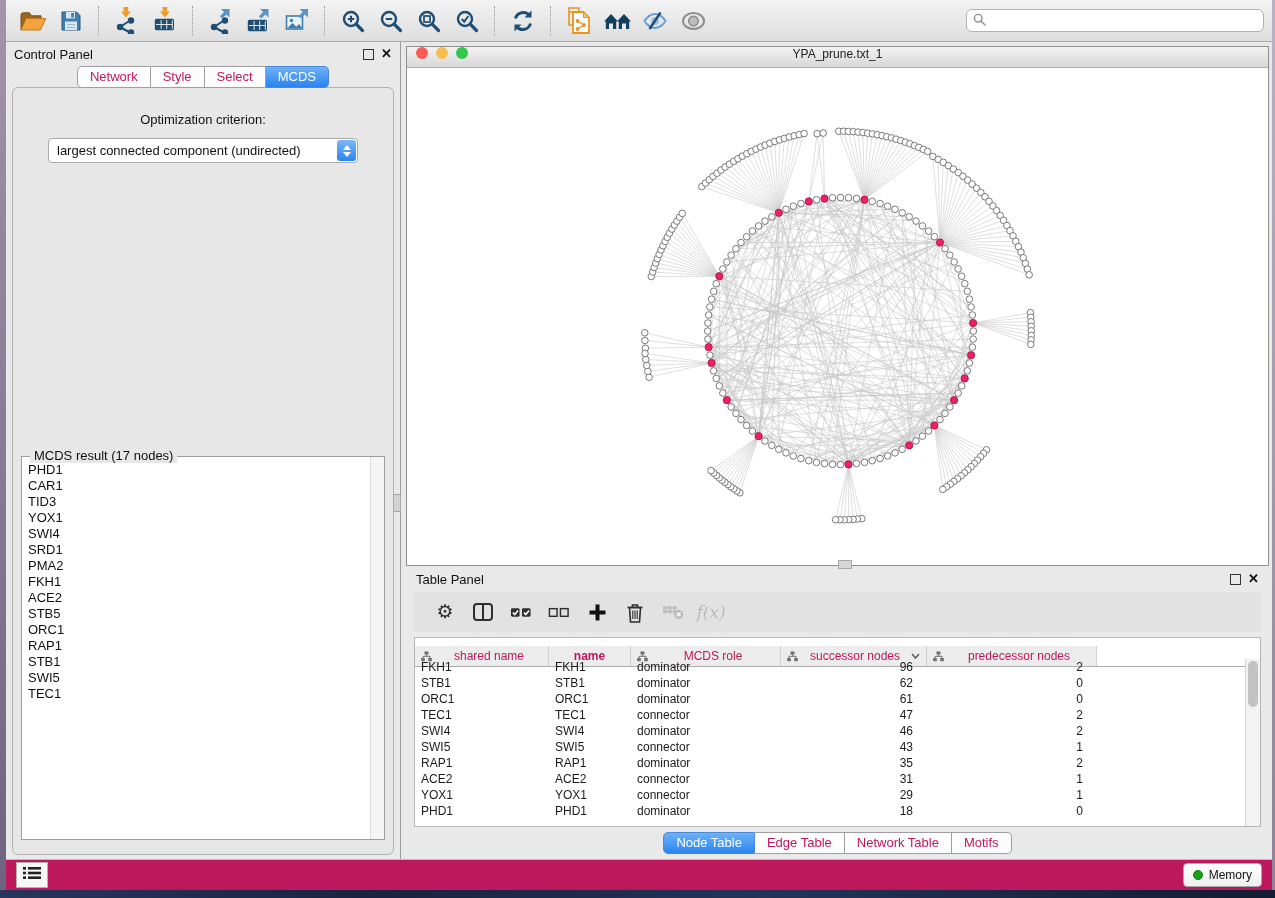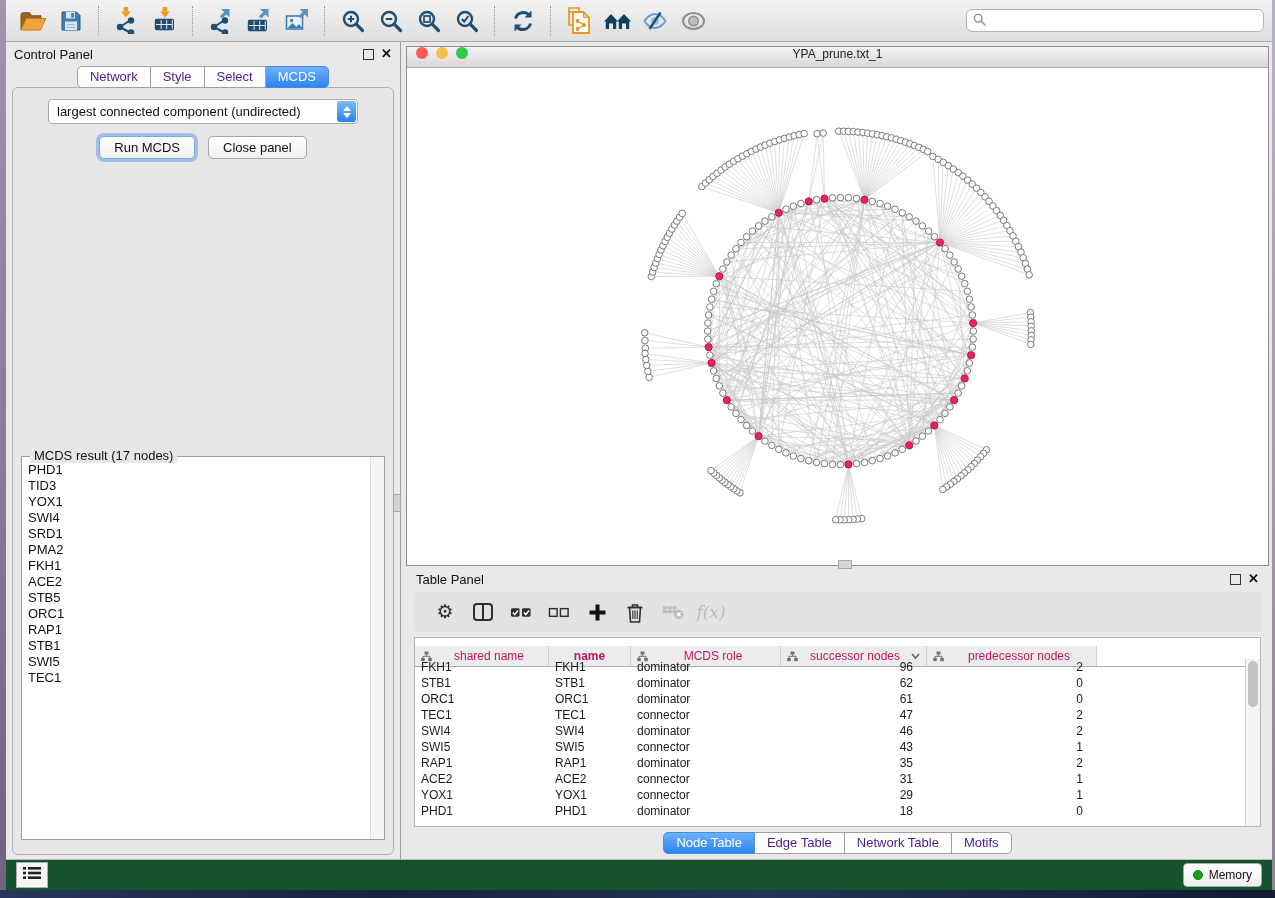--- a/index.html
+++ b/index.html
@@ -37,21 +37,21 @@
   .control-panel{width:394px;flex:0 0 394px;border-right:1px solid #9a9a9a;
     display:flex;flex-direction:column;position:relative;background:#e9e9e9;}
   .panel-header{height:24px;display:flex;align-items:center;padding:0 8px;
     font-size:13px;color:#111;}
   .win-btns{margin-left:auto;display:flex;align-items:center;gap:7px;}
   .float-btn{width:9px;height:9px;border:1.5px solid #333;cursor:pointer;}
   .close-btn{font-size:13px;font-weight:bold;color:#111;line-height:12px;cursor:pointer;}
   .cp-tabs{display:flex;justify-content:center;position:relative;z-index:2;
     margin-bottom:-1px;}
   .seg-tab{background:#fdfdfd;border:1px solid #9f9f9f;border-left:none;
-    padding:2px 12px;font-size:13px;line-height:16px;color:#4c1d95;cursor:pointer;}
+    padding:2px 12px;font-size:13px;line-height:16px;color:#be185d;cursor:pointer;}
   .seg-tab:first-child{border-left:1px solid #9f9f9f;border-radius:5px 0 0 5px;}
   .seg-tab:last-child{border-radius:0 5px 5px 0;}
   .seg-tab.selected{background:linear-gradient(#6fb1f8,#2a84f1);color:#fff;
     border-color:#4a8ad8;}
   .tab-content{flex:1;margin:0 6px 4px;border:1px solid #b2b2b2;border-radius:6px;
     background:#e7e7e7;position:relative;z-index:1;}
   .opt-label{text-align:center;margin-top:24px;font-size:13px;color:#111;}
   .criterion{width:300px;margin:11px auto 0;height:23px;background:#fff;
     border:1px solid #ababab;border-radius:4px;display:flex;align-items:center;
     font-size:13px;color:#111;padding-left:8px;position:relative;cursor:pointer;}
@@ -113,21 +113,21 @@
   .t-cell.num{text-align:right;padding-right:14px;}
   .tbl-scroll{position:absolute;right:0;top:21px;bottom:0;width:14px;
     background:#f3f3f3;border-left:1px solid #d5d5d5;}
   .tbl-thumb{position:absolute;left:2px;right:2px;top:2px;height:46px;
     background:#c2c2c2;border-radius:5px;cursor:pointer;}
   .bottom-tabs{height:22px;flex:0 0 22px;margin:5px 0 5px;display:flex;
     justify-content:center;}
 
   
   .status-bar{height:30px;flex:0 0 30px;border-top:1px solid #bcbcbc;
-    background:#14532d;display:flex;align-items:center;padding:0 10px 0 10px;}
+    background:#be185d;display:flex;align-items:center;padding:0 10px 0 10px;}
   .list-btn{width:30px;height:24px;border:1px solid #b0b0b0;background:#f6f6f6;
     display:flex;align-items:center;justify-content:center;cursor:pointer;}
   .memory-btn{margin-left:auto;height:22px;border:1px solid #a8a8a8;border-radius:4px;
     background:linear-gradient(#ffffff,#efefef);display:flex;align-items:center;
     gap:6px;padding:0 9px;font-size:12px;color:#111;cursor:pointer;}
   .mem-dot{width:10px;height:10px;border-radius:50%;border:1px solid #0c7d0c;box-sizing:border-box;}
 </style>
 </head>
 <body>
 
@@ -314,39 +314,37 @@
           <span class="close-btn">✕</span>
         </span>
       </div>
       <div class="cp-tabs" id="cp-tabs">
           <div class="seg-tab">Network</div>
           <div class="seg-tab">Style</div>
           <div class="seg-tab">Select</div>
           <div class="seg-tab selected">MCDS</div>
         </div>
       <div class="tab-content">
+        <div class="opt-label">Optimization criterion:</div>
         <div class="criterion">
           <span>largest connected component (undirected)</span>
           <span class="stepper">
             <svg width="8" height="5" viewBox="0 0 8 5">
                 <path d="M0 5 L4 0 L8 5 z" fill="#fff"></path>
               </svg>
             <svg width="8" height="5" viewBox="0 0 8 5">
                 <path d="M0 0 L4 5 L8 0 z" fill="#fff"></path>
               </svg>
           </span>
         </div>
-        <div class="btn-row">
-          <button class="btn focus-ring">Run MCDS</button>
-          <button class="btn">Close panel</button>
-        </div>
         <div class="mcds-box">
           <span class="mcds-legend">MCDS result (17 nodes)</span>
           <div class="mcds-list" id="mcds-list">
               <div>PHD1</div>
+              <div>CAR1</div>
               <div>TID3</div>
               <div>YOX1</div>
               <div>SWI4</div>
               <div>SRD1</div>
               <div>PMA2</div>
               <div>FKH1</div>
               <div>ACE2</div>
               <div>STB5</div>
               <div>ORC1</div>
               <div>RAP1</div>

